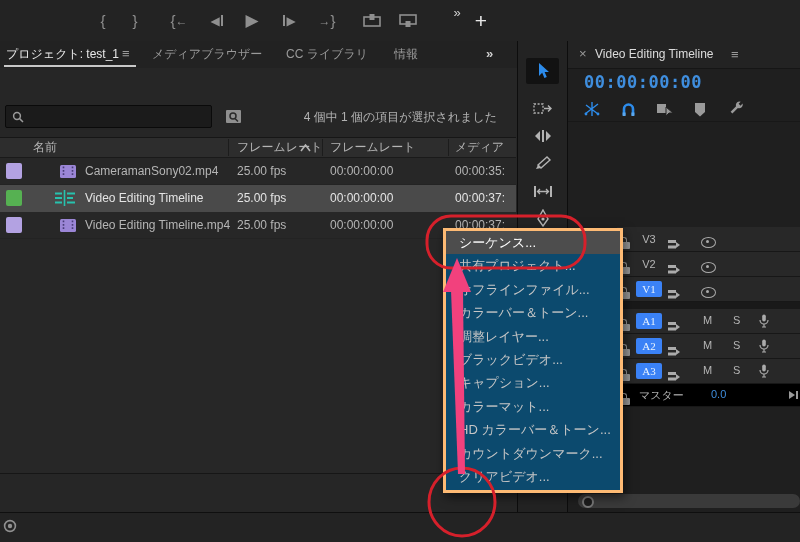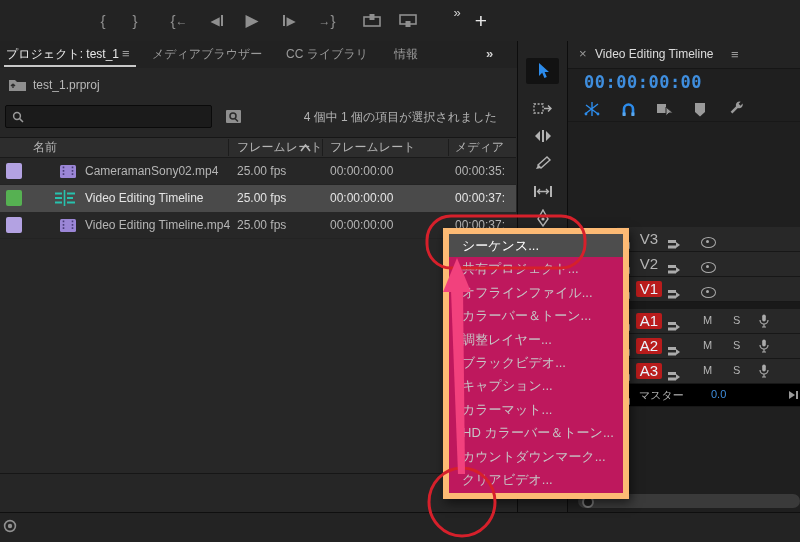--- a/index.html
+++ b/index.html
@@ -47,38 +47,38 @@
   .tool.active{background:#121212;border-radius:2px;}
 
   
   .timeline{position:absolute;left:568px;top:41px;width:232px;height:471px;background:#1f1f1f;}
   .ttab{position:absolute;left:0;top:0;width:100%;height:27px;background:#232323;border-bottom:1px solid #161616;font-size:12px;}
   .timecode{position:absolute;left:16px;top:31px;font-family:"DejaVu Sans Mono","Liberation Mono",monospace;font-size:17px;font-weight:bold;color:#3f8ede;letter-spacing:.5px;}
   .ticons{position:absolute;left:0;top:56px;width:100%;height:24px;border-bottom:1px solid #181818;}
   .ticon{position:absolute;top:2px;width:22px;height:20px;display:flex;align-items:center;justify-content:center;}
   .trackarea{position:absolute;left:49px;top:186px;width:183px;}
   .trow{position:absolute;left:0;width:183px;height:24px;background:#282828;border-bottom:1px solid #171717;display:flex;align-items:center;}
-  .badge{position:absolute;left:19px;top:4px;width:26px;height:16px;line-height:16px;text-align:center;font-size:15px;border-radius:2px;color:#b5b5b5;}
-  .badge.target{background:#b91c1c;color:#eaf4fd;}
+  .badge{position:absolute;left:19px;top:4px;width:26px;height:16px;line-height:16px;text-align:center;font-size:11px;border-radius:2px;color:#b5b5b5;}
+  .badge.target{background:#3b82f6;color:#eaf4fd;font-family:Liberation Serif, serif;}
   .ms{font-size:11px;color:#b5b5b5;position:absolute;top:5px;}
   .tl-scroll{position:absolute;left:10px;top:453px;width:222px;height:14px;border-radius:7px;background:#3a3a3a;}
   .tl-knob{position:absolute;left:4px;top:2px;width:8px;height:8px;border:2px solid #777;border-radius:50%;background:#1c1c1c;}
 
   
   .lk{position:relative;width:9px;height:7px;background:#9a9a9a;border-radius:1px;display:inline-block;}
   .lk::before{content:"";position:absolute;left:-1px;top:-5px;width:5px;height:4px;border:1.5px solid #9a9a9a;border-bottom:none;border-radius:3px 3px 0 0;}
   .lk.green{background:#3ba53b;} .lk.green::before{border-color:#3ba53b;}
   .eye{position:relative;width:13px;height:9px;border:1.5px solid #ababab;border-radius:50%;display:inline-block;}
   .eye::after{content:"";position:absolute;left:3.5px;top:1.5px;width:3px;height:3px;border-radius:50%;background:#ababab;}
   .synclk{position:relative;width:12px;height:9px;display:inline-block;}
   .synclk::before{content:"";position:absolute;left:0;top:0;width:8px;height:2.5px;background:#ababab;box-shadow:0 5.5px 0 #ababab;}
   .synclk::after{content:"";position:absolute;right:0;top:1.5px;border-left:4px solid #ababab;border-top:3px solid transparent;border-bottom:3px solid transparent;}
 
   
-  .ctxmenu{position:absolute;left:443px;top:228px;width:174px;height:259px;background:#be185d;border:6px solid #fdba74;box-shadow:2px 4px 10px rgba(0,0,0,.55);z-index:40;}
+  .ctxmenu{position:absolute;left:443px;top:228px;width:174px;height:259px;background:#0c4a6e;border:3px solid #fdba74;box-shadow:2px 4px 10px rgba(0,0,0,.55);z-index:40;}
   .mitem{height:23.4px;line-height:23.4px;padding-left:13px;font-size:13px;color:#c6c6c6;white-space:nowrap;overflow:hidden;}
   .mitem.hl{background:#4d4d4d;color:#fff;}
 
   
   .statusbar{position:absolute;left:0;top:512px;width:800px;height:30px;background:#232323;border-top:1px solid #0f0f0f;}
 
   .annot{position:absolute;left:0;top:0;width:800px;height:542px;z-index:50;pointer-events:none;}
 </style>
 </head>
 <body>
@@ -135,27 +135,20 @@
     <div class="ptabs">
       <span class="ptab active" style="left:6px;">プロジェクト: test_1</span>
       <span class="ptab hamburger" style="left:122px;">≡</span>
       <span class="ptab" style="left:152px;">メディアブラウザー</span>
       <span class="ptab" style="left:286px;">CC ライブラリ</span>
       <span class="ptab" style="left:394px;">情報</span>
       <span class="ptab" style="left:486px;font-size:13px;color:#cfcfcf;font-weight:bold;">»</span>
       <div class="tab-underline"></div>
     </div>
 
-    <div class="breadcrumb-row">
-      <svg class="abs" style="left:8px;top:6px;" width="19" height="15" viewBox="0 0 19 15">
-        <path d="M1 3h6l2 2h9v9H1z" fill="#8f8f8f"></path>
-          <path d="M5 11V7m0 0l-2 2m2-2l2 2" stroke="#2d2d2d" stroke-width="1.4" fill="none"></path>
-      </svg>
-      <span class="crumb-text">test_1.prproj</span>
-    </div>
 
     <div class="search-box">
       <svg style="margin-left:6px;" width="12" height="12" viewBox="0 0 12 12">
           <circle cx="5" cy="5" r="3.4" fill="none" stroke="#9a9a9a" stroke-width="1.5"></circle>
           <path d="M7.6 7.6L11 11" stroke="#9a9a9a" stroke-width="1.5"></path>
         </svg>
       <input class="search-input" type="text" value="" style="">
     </div>
     <span class="abs" style="left:222px;top:64px;width:22px;height:22px;display:flex;align-items:center;justify-content:center;">
       <svg width="17" height="15" viewBox="0 0 17 15">

